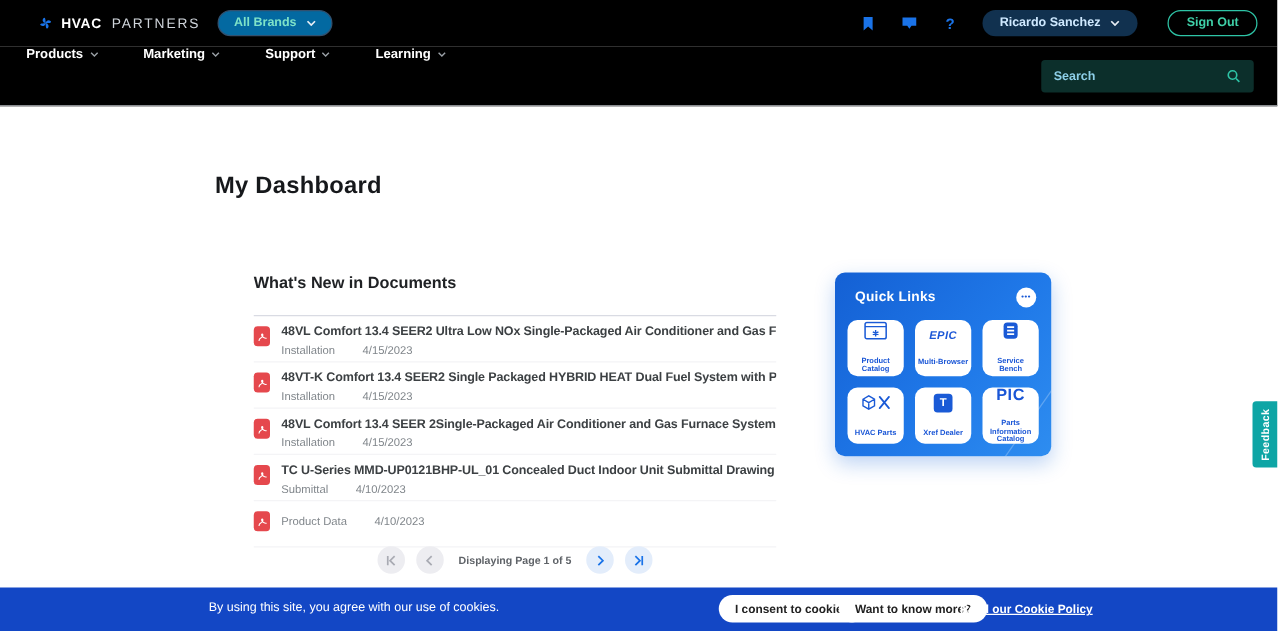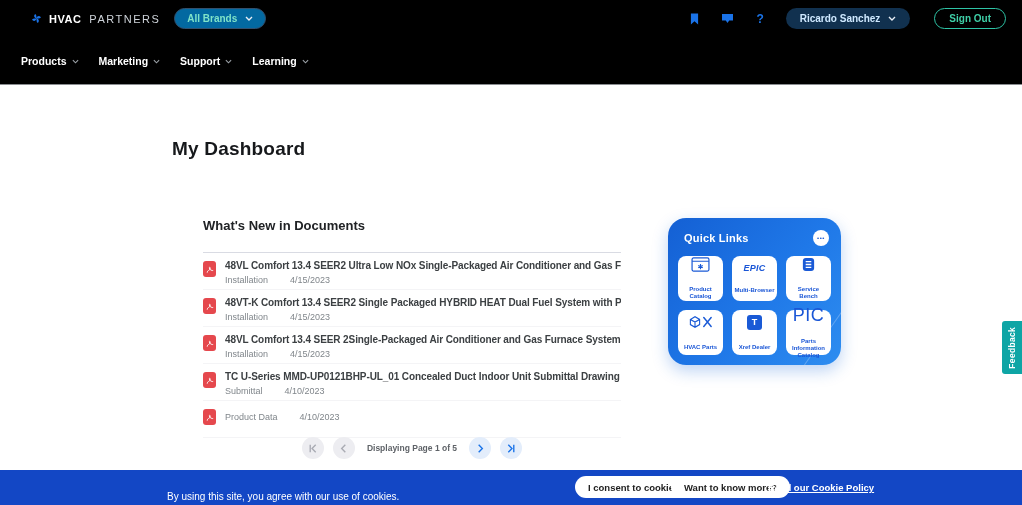--- a/index.html
+++ b/index.html
@@ -20,21 +20,21 @@
                   color:#7fe3c8; font-weight:bold; }
   .top-right { margin-left:auto; display:flex; align-items:center; gap:22px; }
   .top-ico { color:#1a73e8; font-size:12px; font-weight:bold; display:flex; align-items:center; cursor:pointer; }
   .user-select { height:21px; padding:4px 14px; background:#11314f; color:#cfe9ff; font-weight:bold; }
   .user-select .chev, .brand-select .chev { color:#e8eef5; display:flex; }
   .signout { height:21px; padding:0 14px; background:transparent; border:1px solid #2ec4a6; color:#3fd0a8; font-weight:bold; margin-left:2px; }
 
   
   .navbar { position:absolute; left:0; top:37px; width:1022px; height:48px; background:#000;
             border-bottom:1px solid #8a8d91; }
-  .nav-items { position:absolute; left:21px; top:0; height:48px; display:flex; align-items:center; gap:20px; }
+  .nav-items { position:absolute; left:21px; top:0; height:48px; display:flex; align-items:flex-start; gap:36px; }
   .nav-item { color:#fff; font-size:10.5px; font-weight:bold; display:flex; align-items:center; gap:5px; cursor:pointer; }
   .nav-item .chev { color:#9aa0a6; display:flex; }
   .searchbox { position:absolute; left:833px; top:11px; width:170px; height:26px; background:#0c2f2b;
                border-radius:3px; display:flex; align-items:center; padding:0 10px; }
   .searchbox input { flex:1; background:transparent; border:none; outline:none; color:#bfe3ee;
                      font-size:10px; font-weight:bold; font-family:"Liberation Sans", sans-serif; }
   .searchbox input::placeholder { color:#8ecfe8; opacity:1; }
   .search-ico { color:#2ec4a6; display:flex; }
 
   
@@ -50,51 +50,51 @@
   .doc-meta { display:flex; gap:22px; margin-top:4px; font-size:9px; color:#80868b; }
 
   .pagination { position:absolute; left:203px; top:436px; width:418px; height:24px;
                 display:flex; align-items:center; justify-content:center; gap:9px; }
   .pg-btn { width:22px; height:22px; border-radius:50%; display:flex; align-items:center; justify-content:center; cursor:pointer; flex:none; }
   .pg-btn.disabled { background:#ededf1; color:#a9abb3; }
   .pg-btn.active { background:#e3edfb; color:#1a73e8; }
   .pg-status { font-size:8.5px; font-weight:bold; color:#5f6368; margin:0 3px; }
 
   
-  .qcard { position:absolute; left:668px; top:218px; width:173px; height:147px; border-radius:18px;
+  .qcard { position:absolute; left:668px; top:218px; width:173px; height:147px; border-radius:8px;
            background:linear-gradient(130deg,#1460d4 0%,#1f78e8 55%,#2e8df0 100%);
            box-shadow:0 6px 16px rgba(21,101,216,.28); overflow:hidden; }
   .qcard::before { content:""; position:absolute; width:260px; height:1px; background:rgba(255,255,255,.25);
                    transform:rotate(-55deg); left:60px; top:70px; }
   .qcard::after { content:""; position:absolute; width:260px; height:1px; background:rgba(255,255,255,.2);
                   transform:rotate(-55deg); left:100px; top:80px; }
   .q-head { position:absolute; left:16px; top:12px; right:12px; display:flex; align-items:center; }
   .q-title { color:#fff; font-size:11px; font-weight:bold; letter-spacing:.2px; }
   .q-more { margin-left:auto; width:16px; height:16px; background:#fff; border-radius:50%;
             display:flex; align-items:center; justify-content:center; color:#1a5ad6;
             font-size:6px; font-weight:bold; letter-spacing:.5px; cursor:pointer; }
   .q-grid { position:absolute; left:10px; top:38px; width:153px; display:grid;
             grid-template-columns:repeat(3,45px); grid-gap:9px; z-index:2; }
   .q-tile { width:45px; height:45px; background:#fff; border-radius:8px; display:flex; flex-direction:column;
             align-items:center; justify-content:center; gap:14px; padding:3px 2px; cursor:pointer; }
   .q-tile .t-icon { display:flex; align-items:center; justify-content:center; height:16px; color:#1a5ad6; }
   .q-label { font-size:6px; line-height:1.15; font-weight:bold; color:#1a56d6; text-align:center; }
   .logo-epic { font-size:9px; font-weight:bold; font-style:italic; color:#1a56d6; letter-spacing:.3px; }
-  .logo-pic { font-size:18px; font-weight:normal; color:#1a56d6; letter-spacing:.5px; line-height:1; }
+  .logo-pic { font-size:13px; font-weight:bold; color:#1a56d6; letter-spacing:.5px; line-height:1; }
   .xref-sq { width:15px; height:15px; background:#1a5ad6; border-radius:3px; color:#fff; font-size:9px;
              font-weight:bold; display:flex; align-items:center; justify-content:center; }
 
   
   .feedback { position:absolute; right:0; top:321px; width:20px; height:53px; background:#0ea5a5;
               border-radius:3px 0 0 3px; display:flex; align-items:center; justify-content:center; cursor:pointer; }
   .feedback span { writing-mode:vertical-rl; transform:rotate(180deg); color:#fff; font-size:8.5px; font-weight:bold; letter-spacing:.3px; }
 
   
   .cookiebar { position:absolute; left:0; top:470px; width:1022px; height:35px; background:#1347c5; }
-  .cookie-msg { position:absolute; left:167px; top:21px; color:#fff; font-size:10px; }
+  .cookie-msg { position:absolute; left:167px; top:11px; color:#fff; font-size:10px; }
   .cookie-btn { position:absolute; top:6px; height:22px; border-radius:11px; background:#fff; border:none;
                 font-family:"Liberation Sans", sans-serif; font-size:9.5px; color:#222; font-weight:bold;
                 padding:0 13px; cursor:pointer; }
   .cookie-consent { left:575px; }
   .cookie-more { left:671px; }
   .cookie-link { position:absolute; left:768px; top:12px; color:#fff; font-size:9.5px; font-weight:bold;
                  text-decoration:underline; cursor:pointer; }
 </style>
 </head>
 <body>
@@ -169,20 +169,29 @@
             </svg>
           </span>
       </span>
       <span class="nav-item">
         <span>Learning</span>
         <span class="chev">
             <svg width="7" height="5" viewBox="0 0 8 5">
               <path d="M1 1l3 3 3-3" fill="none" stroke="currentColor" stroke-width="1.3"></path>
             </svg>
           </span>
+      </span>
+    </div>
+    <div class="searchbox">
+      <input type="text" placeholder="Search" style="">
+      <span class="search-ico">
+        <svg width="12" height="12" viewBox="0 0 12 12">
+            <circle cx="5" cy="5" r="3.4" fill="none" stroke="currentColor" stroke-width="1.3"></circle>
+            <path d="M7.8 7.8l2.7 2.7" stroke="currentColor" stroke-width="1.3"></path>
+          </svg>
       </span>
     </div>
   </div>
 
   <h1 class="page-title">My Dashboard</h1>
   <h2 class="section-title">What's New in Documents</h2>
 
   <div class="doclist">
     <div class="docrow">
       <span class="pdf-badge">

